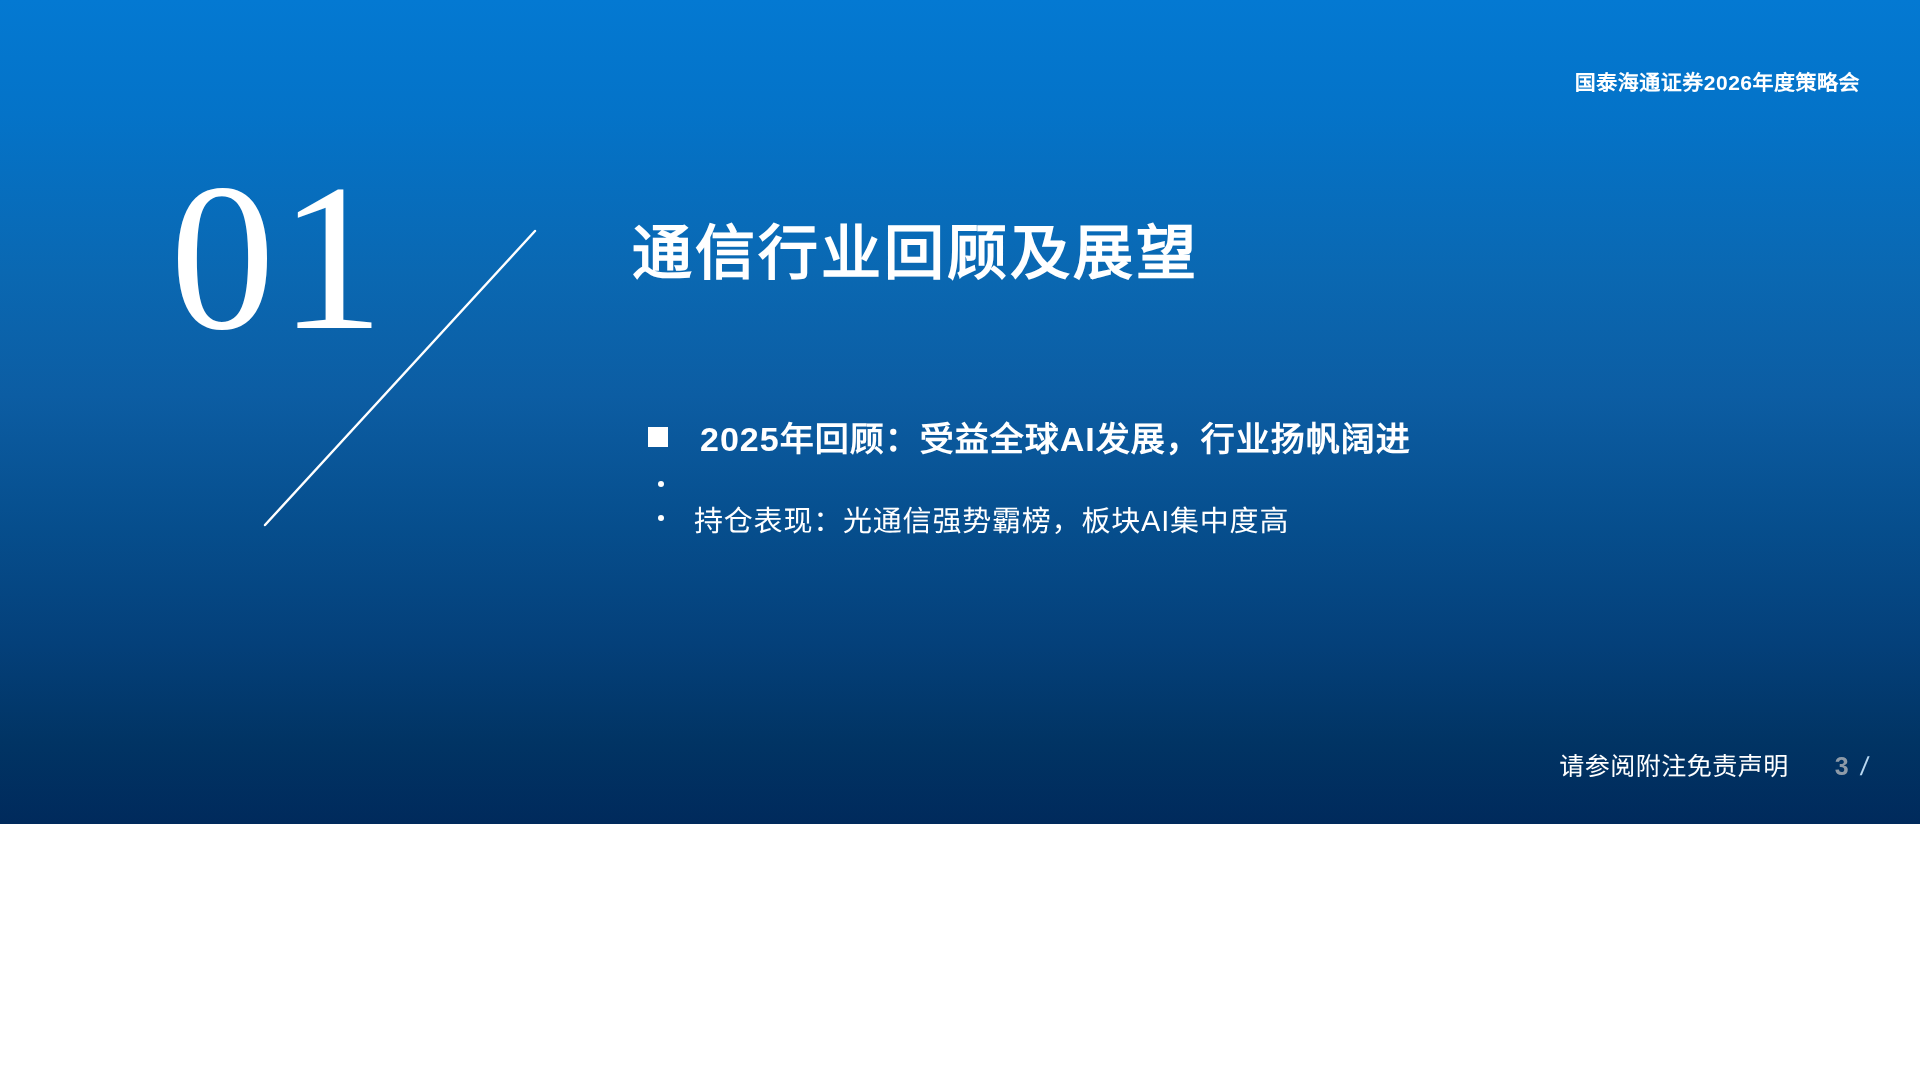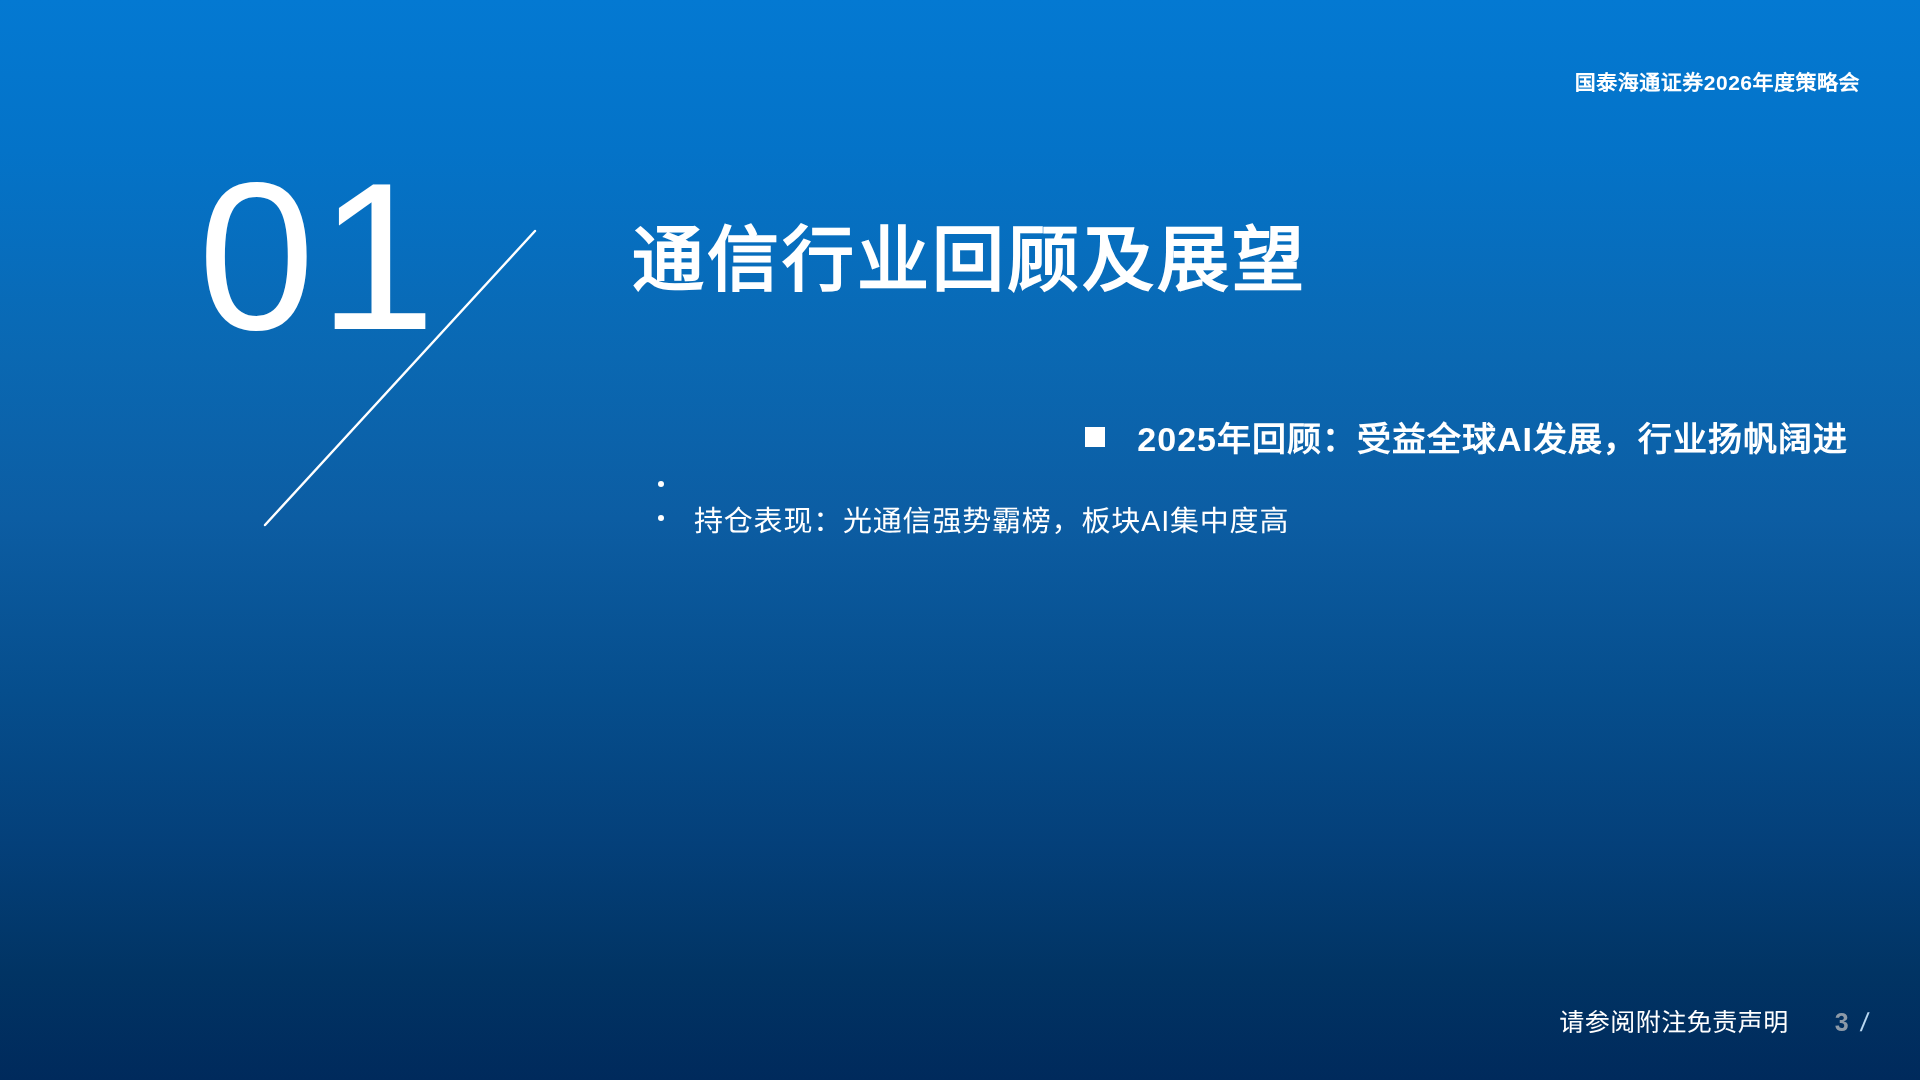--- a/index.html
+++ b/index.html
@@ -4,21 +4,21 @@
 <title>Presentation Slide</title>
 <style>
   html, body {
     margin: 0;
     padding: 0;
     background: #ffffff;
   }
   #slide {
     position: relative;
     width: 1920px;
-    height: 1080px;
+    height: 824px;
     overflow: hidden;
     font-family: "Liberation Sans", "DejaVu Sans", sans-serif;
     background: linear-gradient(180deg,
         #0479d2 0%,
         #0473c8 14%,
         #0a68b2 33%,
         #0c5da3 48%,
         #064e8d 64%,
         #04407a 78%,
         #013464 90%,
@@ -37,62 +37,60 @@
     letter-spacing: 0.5px;
     color: #ffffff;
     white-space: nowrap;
   }
 
   
   .section-number {
     position: absolute;
     left: 170px;
     top: 152px;
-    font-family: Liberation Sans, sans-serif;
+    font-family: Liberation Serif, serif;
     font-size: 210px;
     line-height: 1;
     font-weight: 300;
     letter-spacing: 4px;
     color: #ffffff;
-    margin-left: 28px;
   }
   .diagonal-rule {
     position: absolute;
     left: 180px;
     top: 170px;
     width: 420px;
     height: 400px;
     pointer-events: none;
   }
 
   
   .slide-title {
     position: absolute;
     left: 632px;
     top: 222px;
-    font-size: 72px;
+    font-size: 60px;
     font-weight: 700;
     letter-spacing: 3px;
     line-height: 1.08;
     color: #ffffff;
     white-space: nowrap;
   }
 
   
   .bullets {
     position: absolute;
     left: 648px;
     top: 412px;
     width: 1200px;
   }
   .bullet-main {
     display: flex;
     align-items: center;
     margin-bottom: 14px;
-    justify-content: flex-end;
   }
   .bullet-main .marker {
     width: 20px;
     height: 20px;
     background: #ffffff;
     flex: 0 0 auto;
     margin-right: 32px;
   }
   .bullet-main .text {
     font-size: 34px;

